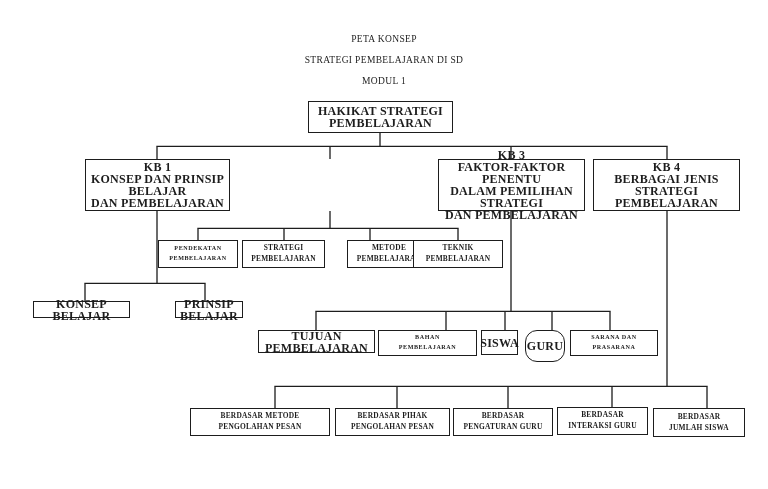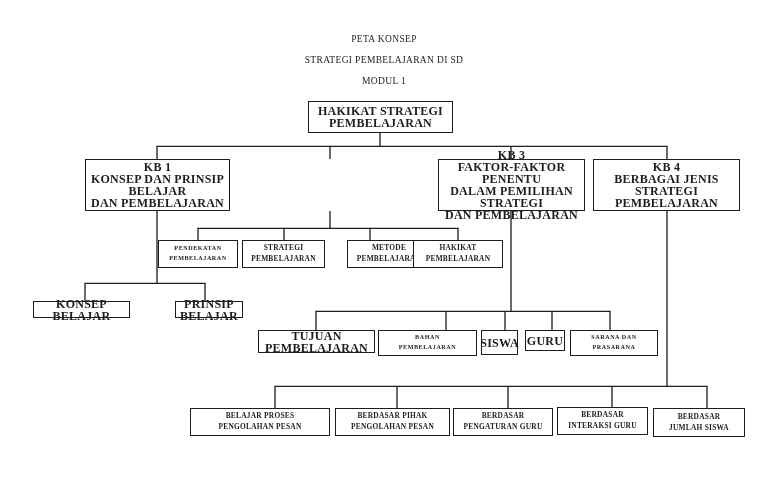--- a/index.html
+++ b/index.html
@@ -65,35 +65,35 @@
   <div class="node f75" style="left:593px;top:159px;width:147px;height:52px;">KB 4
 BERBAGAI JENIS STRATEGI
 PEMBELAJARAN</div>
 
   <div class="node f60" style="left:158px;top:240px;width:80px;height:28px;">PENDEKATAN
 PEMBELAJARAN</div>
   <div class="node f70" style="left:242px;top:240px;width:83px;height:28px;">STRATEGI
 PEMBELAJARAN</div>
   <div class="node f70" style="left:328px;top:240px;width:84px;height:28px;margin-left:19px;">METODE
 PEMBELAJARAN</div>
-  <div class="node f70" style="left:413px;top:240px;width:90px;height:28px;">HAKIKAT
+  <div class="node f70" style="left:413px;top:240px;width:90px;height:28px;">TEKNIK
 PEMBELAJARAN</div>
 
   <div class="node f75" style="left:33px;top:301px;width:97px;height:17px;">KONSEP BELAJAR</div>
   <div class="node f75" style="left:175px;top:301px;width:68px;height:17px;">PRINSIP BELAJAR</div>
 
   <div class="node f75" style="left:258px;top:330px;width:117px;height:23px;">TUJUAN PEMBELAJARAN</div>
   <div class="node f60" style="left:378px;top:330px;width:99px;height:26px;">BAHAN
 PEMBELAJARAN</div>
   <div class="node f75" style="left:481px;top:330px;width:37px;height:25px;">SISWA</div>
-  <div class="node f75" style="left:525px;top:330px;width:40px;height:21px;">GURU</div>
+  <div class="node f75" style="left:525px;top:330px;width:40px;height:32px;border-radius:12px;">GURU</div>
   <div class="node f60" style="left:570px;top:330px;width:88px;height:26px;">SARANA DAN
 PRASARANA</div>
 
-  <div class="node f70" style="left:190px;top:408px;width:140px;height:28px;">BELAJAR PROSES
+  <div class="node f70" style="left:190px;top:408px;width:140px;height:28px;">BERDASAR METODE
 PENGOLAHAN PESAN</div>
   <div class="node f70" style="left:335px;top:408px;width:115px;height:28px;">BERDASAR PIHAK
 PENGOLAHAN PESAN</div>
   <div class="node f70" style="left:453px;top:408px;width:100px;height:28px;">BERDASAR
 PENGATURAN GURU</div>
   <div class="node f70" style="left:557px;top:407px;width:91px;height:28px;">BERDASAR
 INTERAKSI GURU</div>
   <div class="node f70" style="left:653px;top:408px;width:92px;height:29px;">BERDASAR
 JUMLAH SISWA</div>
 

